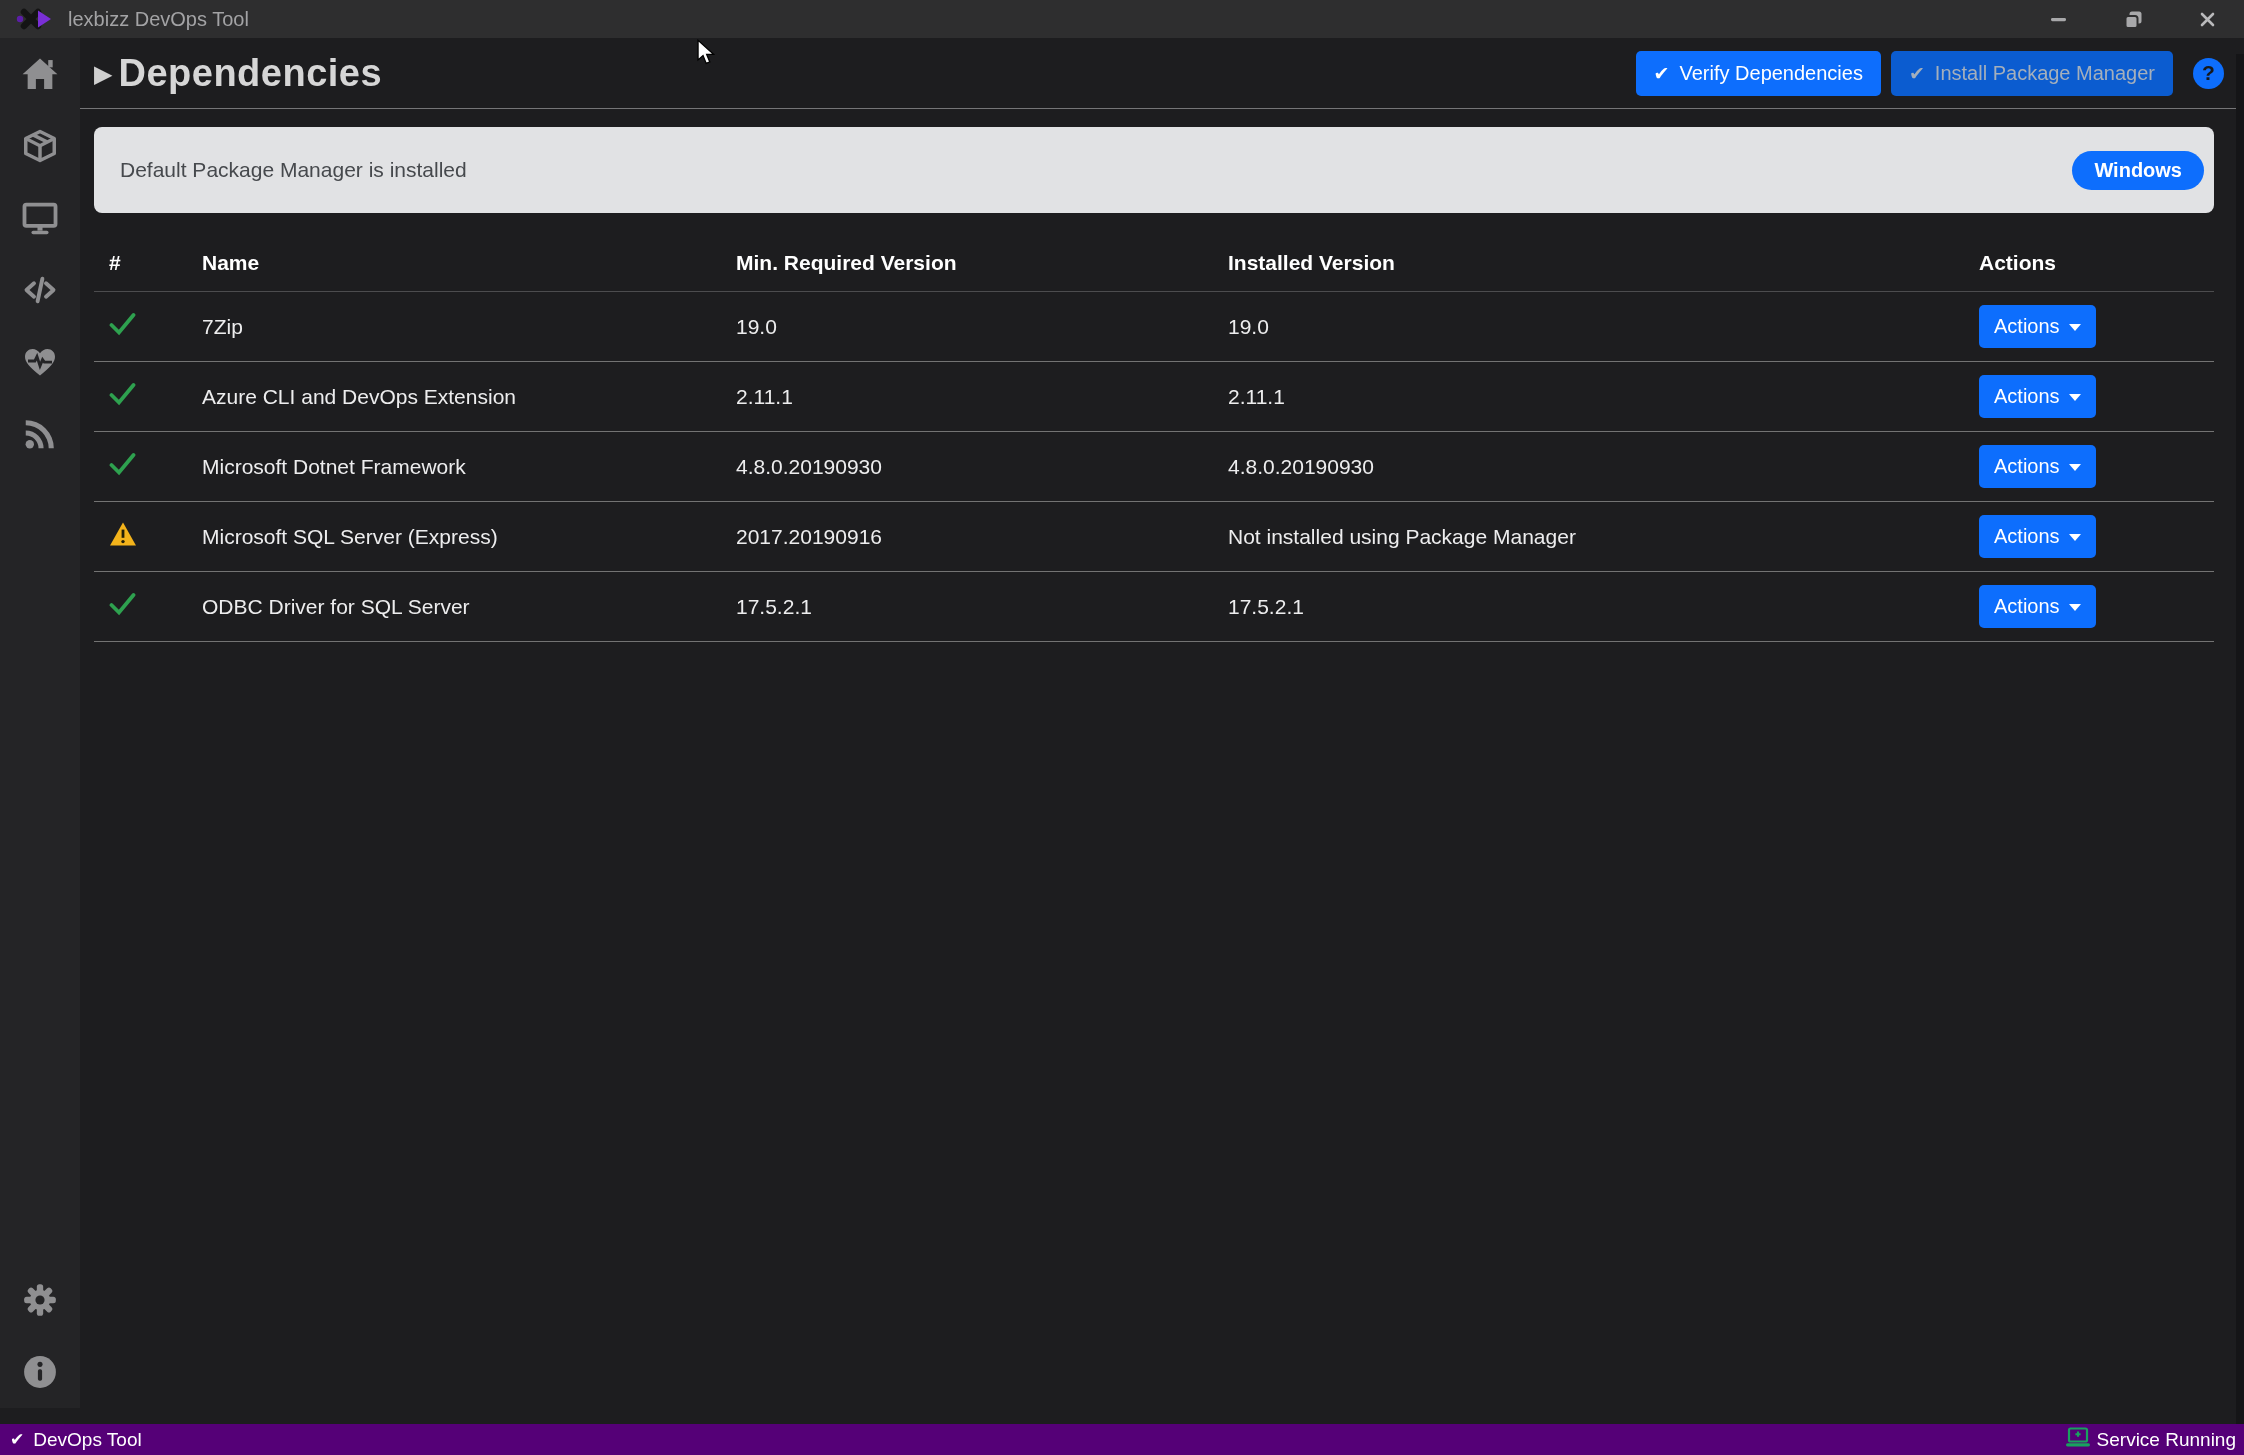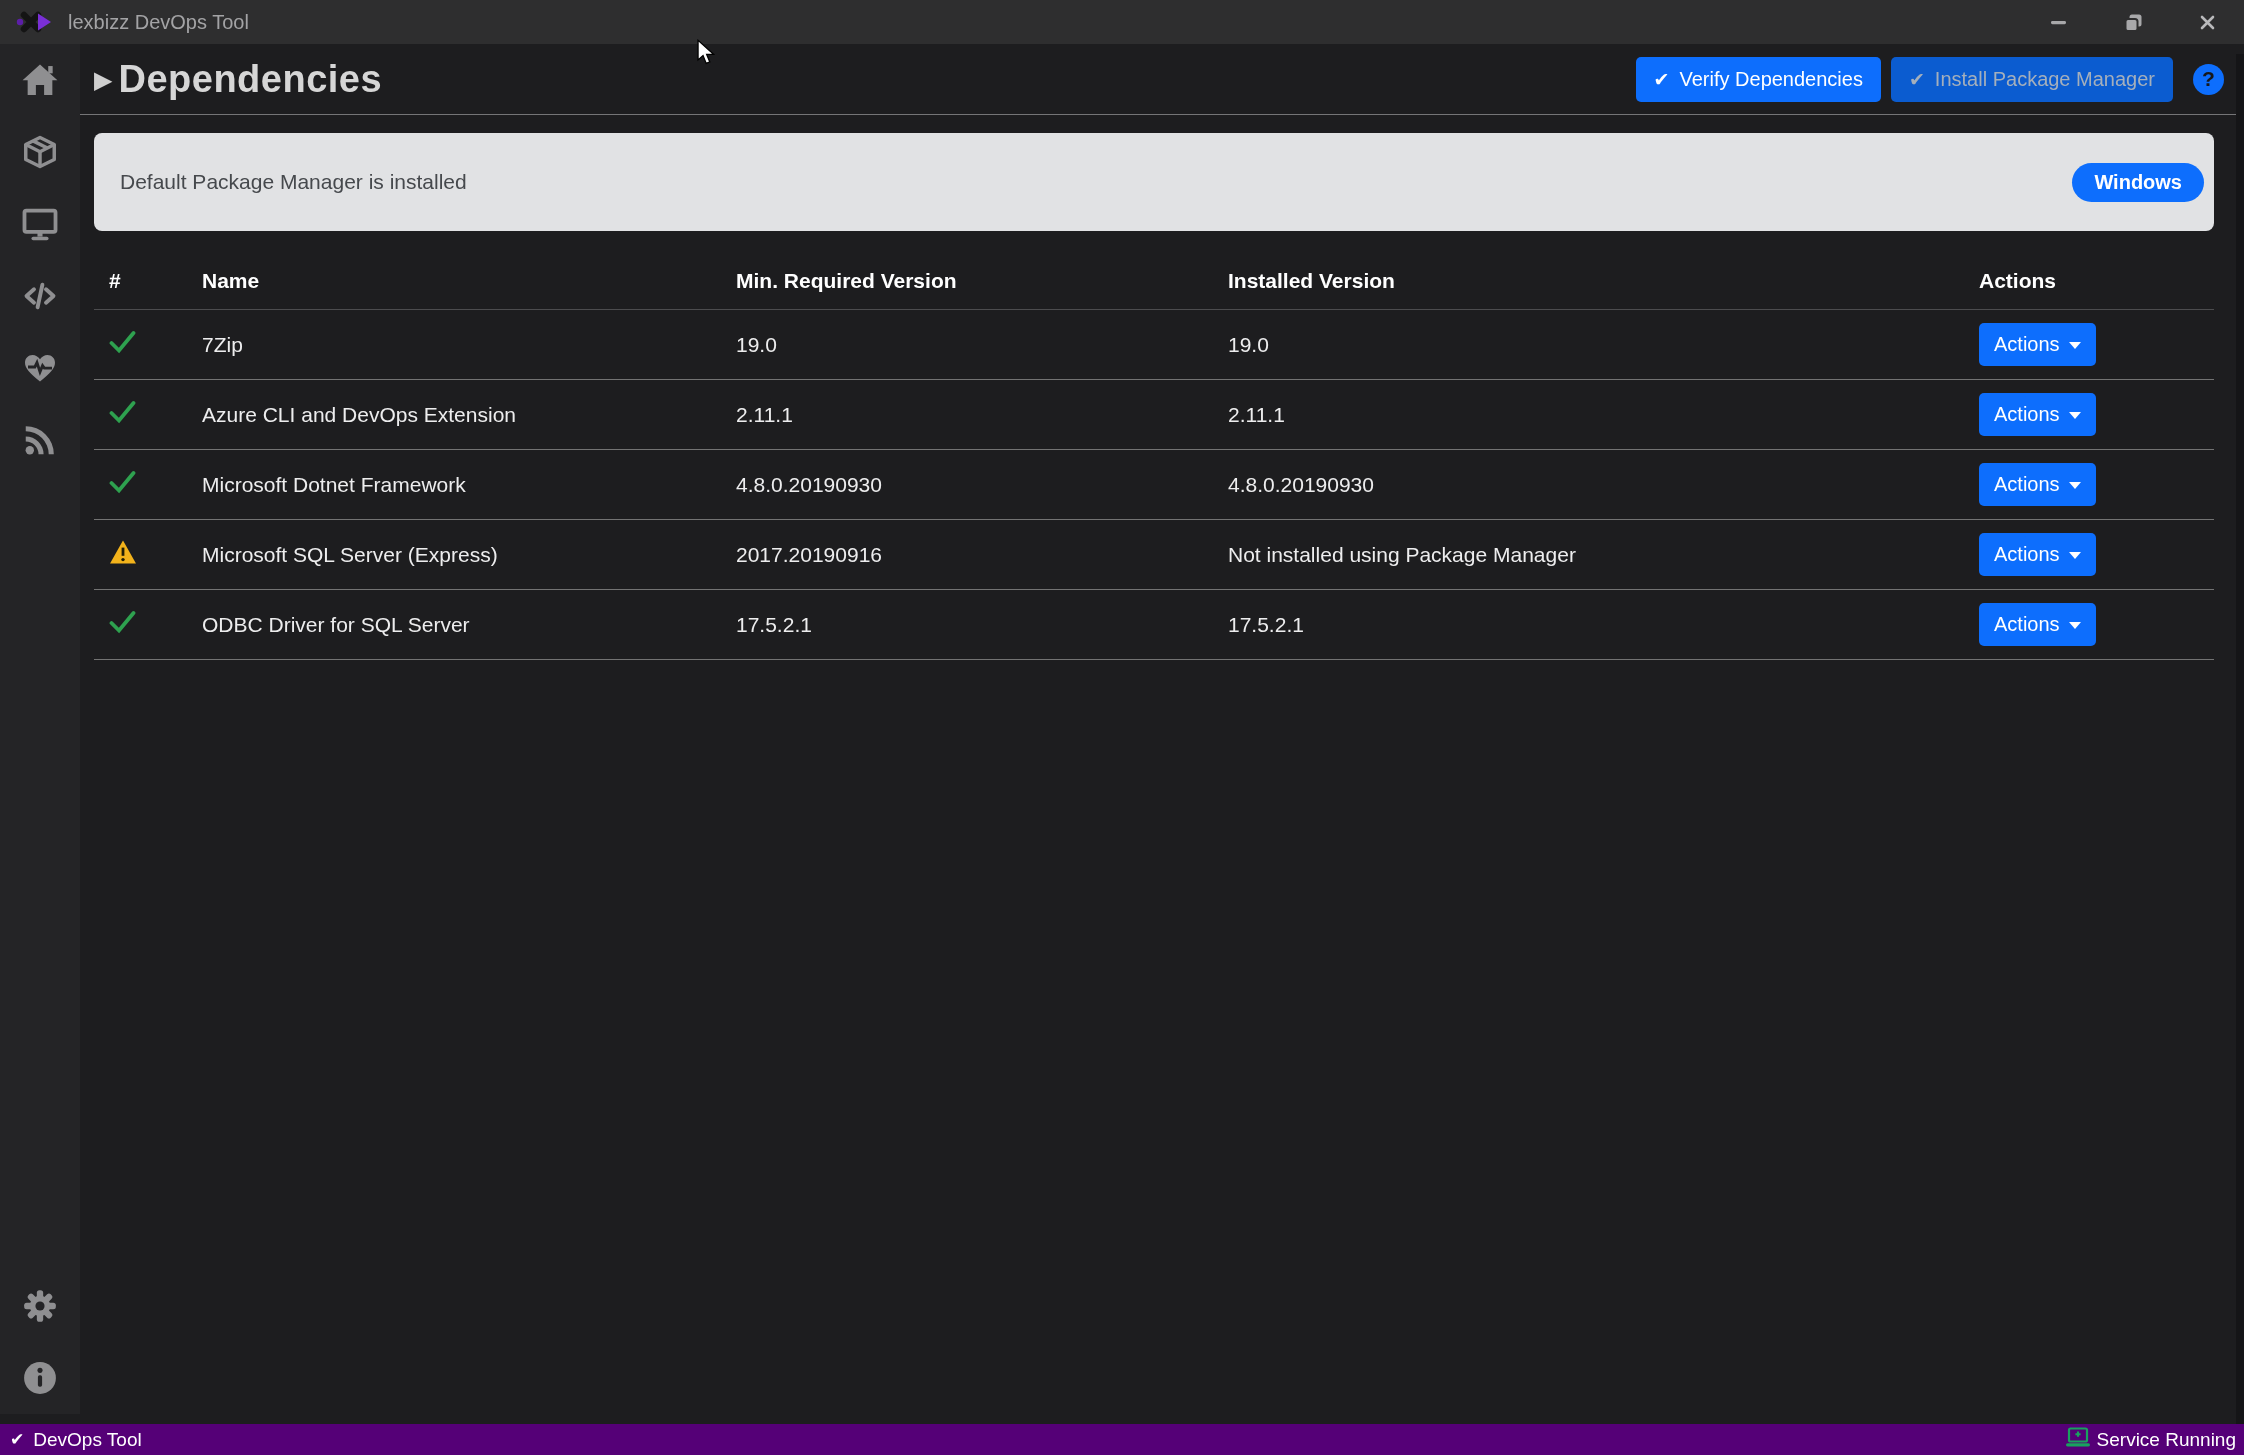--- a/index.html
+++ b/index.html
@@ -6,21 +6,21 @@
   html,body { width:2244px; height:1455px; overflow:hidden; }
   body {
     background:#1d1d1f;
     font-family:"Liberation Sans", sans-serif;
     color:#ededee;
     position:relative;
   }
 
   
   .titlebar {
-    height:44px; background:#2e2e2f;
+    height:38px; background:#2e2e2f;
     display:flex; align-items:center; padding-left:16px;
   }
   .titlebar .logo { display:flex; align-items:center; }
   .titlebar .app-title { margin-left:14px; font-size:20px; color:#a3a3a5; }
   .win-controls { margin-left:auto; display:flex; height:54px; }
   .win-btn { width:74px; height:54px; display:flex; align-items:center; justify-content:center; cursor:default; }
 
   
   .main-row { display:flex; height:1370px; }
 
@@ -52,21 +52,21 @@
   .btn .chk { font-size:19px; }
   .help-circle {
     width:31px; height:31px; border-radius:50%; background:#0d6efd;
     color:#17181a; font-weight:700; font-size:21px;
     display:flex; align-items:center; justify-content:center;
     margin-left:20px; cursor:pointer;
   }
 
   
   .alert {
-    margin:18px 30px 0 14px; height:98px;
+    margin:18px 30px 0 14px; height:86px;
     background:#e1e2e4; border-radius:8px;
     display:flex; align-items:center;
     padding:0 10px 0 26px;
     color:#46494d; font-size:21px;
   }
   .badge-pill {
     margin-left:auto; background:#0d6efd; color:#fff;
     font-weight:700; font-size:20px;
     padding:8px 22px; border-radius:999px;
   }

